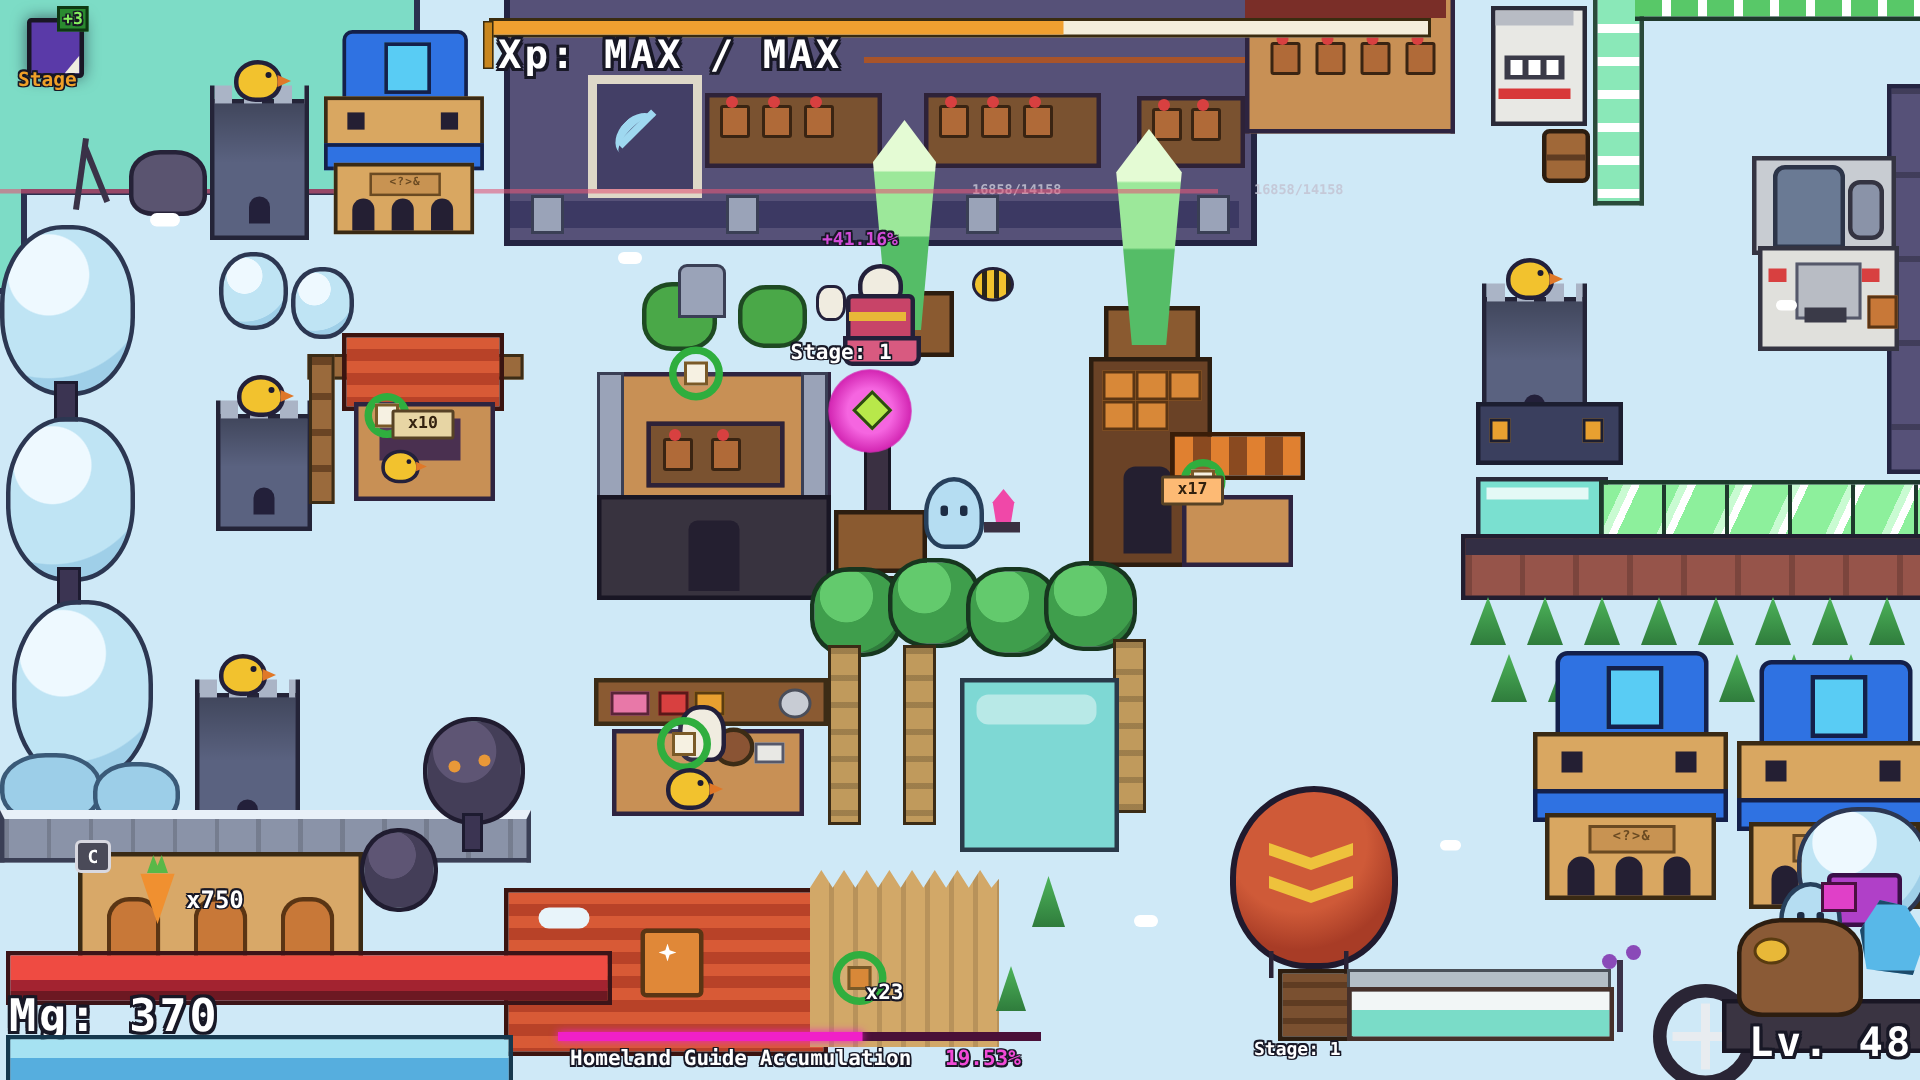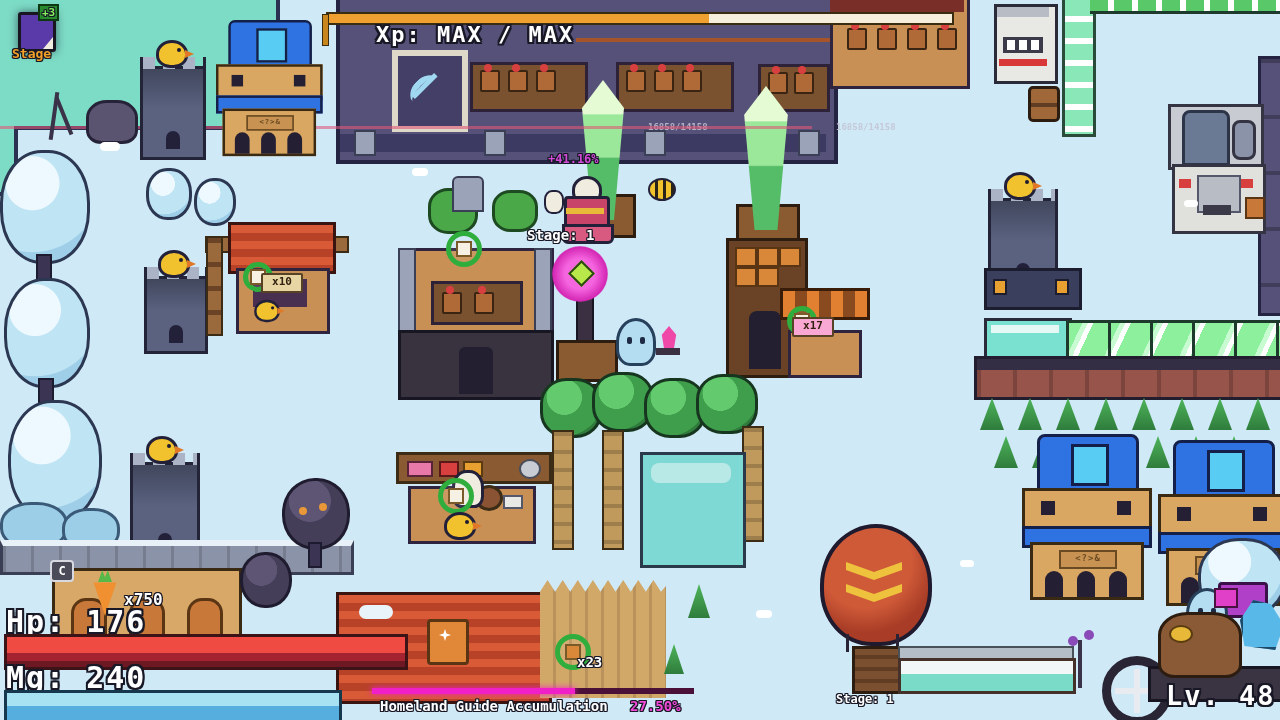--- a/index.html
+++ b/index.html
@@ -272,21 +272,21 @@
     <div class="abs crate" style="left:50px;top:6px;width:18px;height:16px;"></div>
     <div class="abs crate" style="left:6px;top:26px;width:18px;height:16px;"></div>
     <div class="abs crate" style="left:28px;top:26px;width:18px;height:16px;"></div>
     <div class="abs" style="left:20px;top:70px;width:32px;height:58px;background:#241f30;border-radius:8px 8px 0 0;"></div>
   </div>
   <div class="abs canopy" style="left:780px;top:288px;width:84px;height:26px;"></div>
   <div class="abs woodwall" style="left:788px;top:330px;width:68px;height:42px;"></div>
   <div class="abs ring" style="left:787px;top:306px;width:20px;height:20px;">
       <div class="ring-inner"></div>
     </div>
-  <div class="abs tag" style="left:792px;top:317px;width:38px;height:16px;background:#f9a8d4;">x17</div>
+  <div class="abs tag" style="left:774px;top:317px;width:38px;height:16px;background:#fdba74;">x17</div>
 
   <div class="abs" style="left:984px;top:268px;width:92px;height:36px;background:#3a3f5e;border:3px solid #1c1e30;">
     <div class="abs" style="left:6px;top:8px;width:10px;height:12px;background:#e8a030;border:2px solid #1c1e30;"></div>
     <div class="abs" style="left:68px;top:8px;width:10px;height:12px;background:#e8a030;border:2px solid #1c1e30;"></div>
   </div>
   <div class="abs" style="left:984px;top:318px;width:82px;height:46px;background:#7ae0d0;border:3px solid #2a2a3a;">
     <div class="abs" style="left:4px;top:4px;width:68px;height:8px;background:rgba(255,255,255,.8);"></div>
   </div>
   <div class="abs glasspanels" style="left:1066px;top:320px;width:214px;height:34px;"></div>
   <div class="abs parapet" style="left:974px;top:356px;width:306px;height:38px;"></div>
@@ -439,39 +439,38 @@
       <div class="abs" style="right:0;bottom:0;width:10px;height:12px;background:#f0ece0;clip-path:polygon(100% 0,100% 100%,0 100%);"></div>
     </div>
     <div class="abs px-sm" style="left:30px;top:0;background:#2a8a30;border:2px solid #0e3812;color:#86f060;font-size:11px;padding:0 2px;">+3</div>
     <div class="abs px-sm" style="left:4px;top:42px;font-size:13px;color:#f0a028;">Stage</div>
   </div>
 
   <div class="abs" style="left:326px;top:12px;width:624px;height:9px;background:#f4eedb;border:2px solid #3a2c10;">
     <div style="height: 100%; background: rgb(240, 160, 48); width: 61%;"></div>
   </div>
   <div class="abs" style="left:322px;top:14px;width:5px;height:30px;background:#c8861e;border:1px solid #3a2c10;"></div>
-  <div class="abs px" style="left:332px;top:22px;font-size:22px;margin-left:44px;">Xp: MAX / MAX</div>
+  <div class="abs px" style="left:332px;top:22px;font-size:26px;">Xp: MAX / MAX</div>
   <div class="abs" style="left:576px;top:38px;width:254px;height:4px;background:#a8542a;"></div>
 
   <div class="abs" style="left:50px;top:560px;width:20px;height:18px;background:#4a4a58;border:2px solid #d8d8e0;border-radius:4px;
               color:#fff;font-size:12px;font-weight:bold;text-align:center;line-height:18px;">C</div>
   <div class="abs" style="left:90px;top:578px;width:30px;height:38px;background:#f09030;clip-path:polygon(50% 100%,12% 12%,88% 12%);"></div>
   <div class="abs" style="left:98px;top:570px;width:14px;height:12px;background:#58b848;clip-path:polygon(0 100%,30% 0,50% 60%,70% 0,100% 100%);"></div>
   <div class="abs px-sm" style="left:124px;top:590px;font-size:16px;">x750</div>
 
-  <div class="abs px" style="left:6px;top:604px;font-size:30px;">Hp: 176</div>
   <div class="abs" style="left:4px;top:634px;width:398px;height:30px;border:3px solid #3c1418;background:#4a1014;">
     <div style="height: 100%; background: linear-gradient(rgb(239, 75, 66) 0px, rgb(239, 75, 66) 55%, rgb(163, 35, 48) 55%, rgb(163, 35, 48) 80%, rgb(109, 24, 34) 80%); width: 100%;"></div>
   </div>
-  <div class="abs px" style="left:6px;top:660px;font-size:30px;">Mg: 240</div>
+  <div class="abs px" style="left:6px;top:660px;font-size:30px;">Mg: 370</div>
   <div class="abs" style="left:4px;top:690px;width:332px;height:28px;border:3px solid #16384e;background:#123048;">
     <div style="height: 100%; background: linear-gradient(rgb(166, 226, 242) 0px, rgb(166, 226, 242) 45%, rgb(86, 174, 222) 45%); width: 100%;"></div>
   </div>
 
   <div class="abs" style="left:372px;top:688px;width:322px;height:6px;background:#4a1038;">
     <div style="height: 100%; background: rgb(240, 32, 200); box-shadow: rgb(240, 32, 200) 0px 0px 6px; width: 63%;"></div>
   </div>
   <div class="abs px-sm" style="left:380px;top:698px;font-size:14px;">Homeland Guide Accumulation</div>
-  <div class="abs px-sm" style="left:630px;top:698px;font-size:14px;color:#f24ad8;">27.50%</div>
+  <div class="abs px-sm" style="left:630px;top:698px;font-size:14px;color:#f24ad8;">19.53%</div>
 
   <div class="abs px" style="left:1166px;top:680px;font-size:27px;">Lv. 48</div>
 
 </div>
 
 </body></html>

